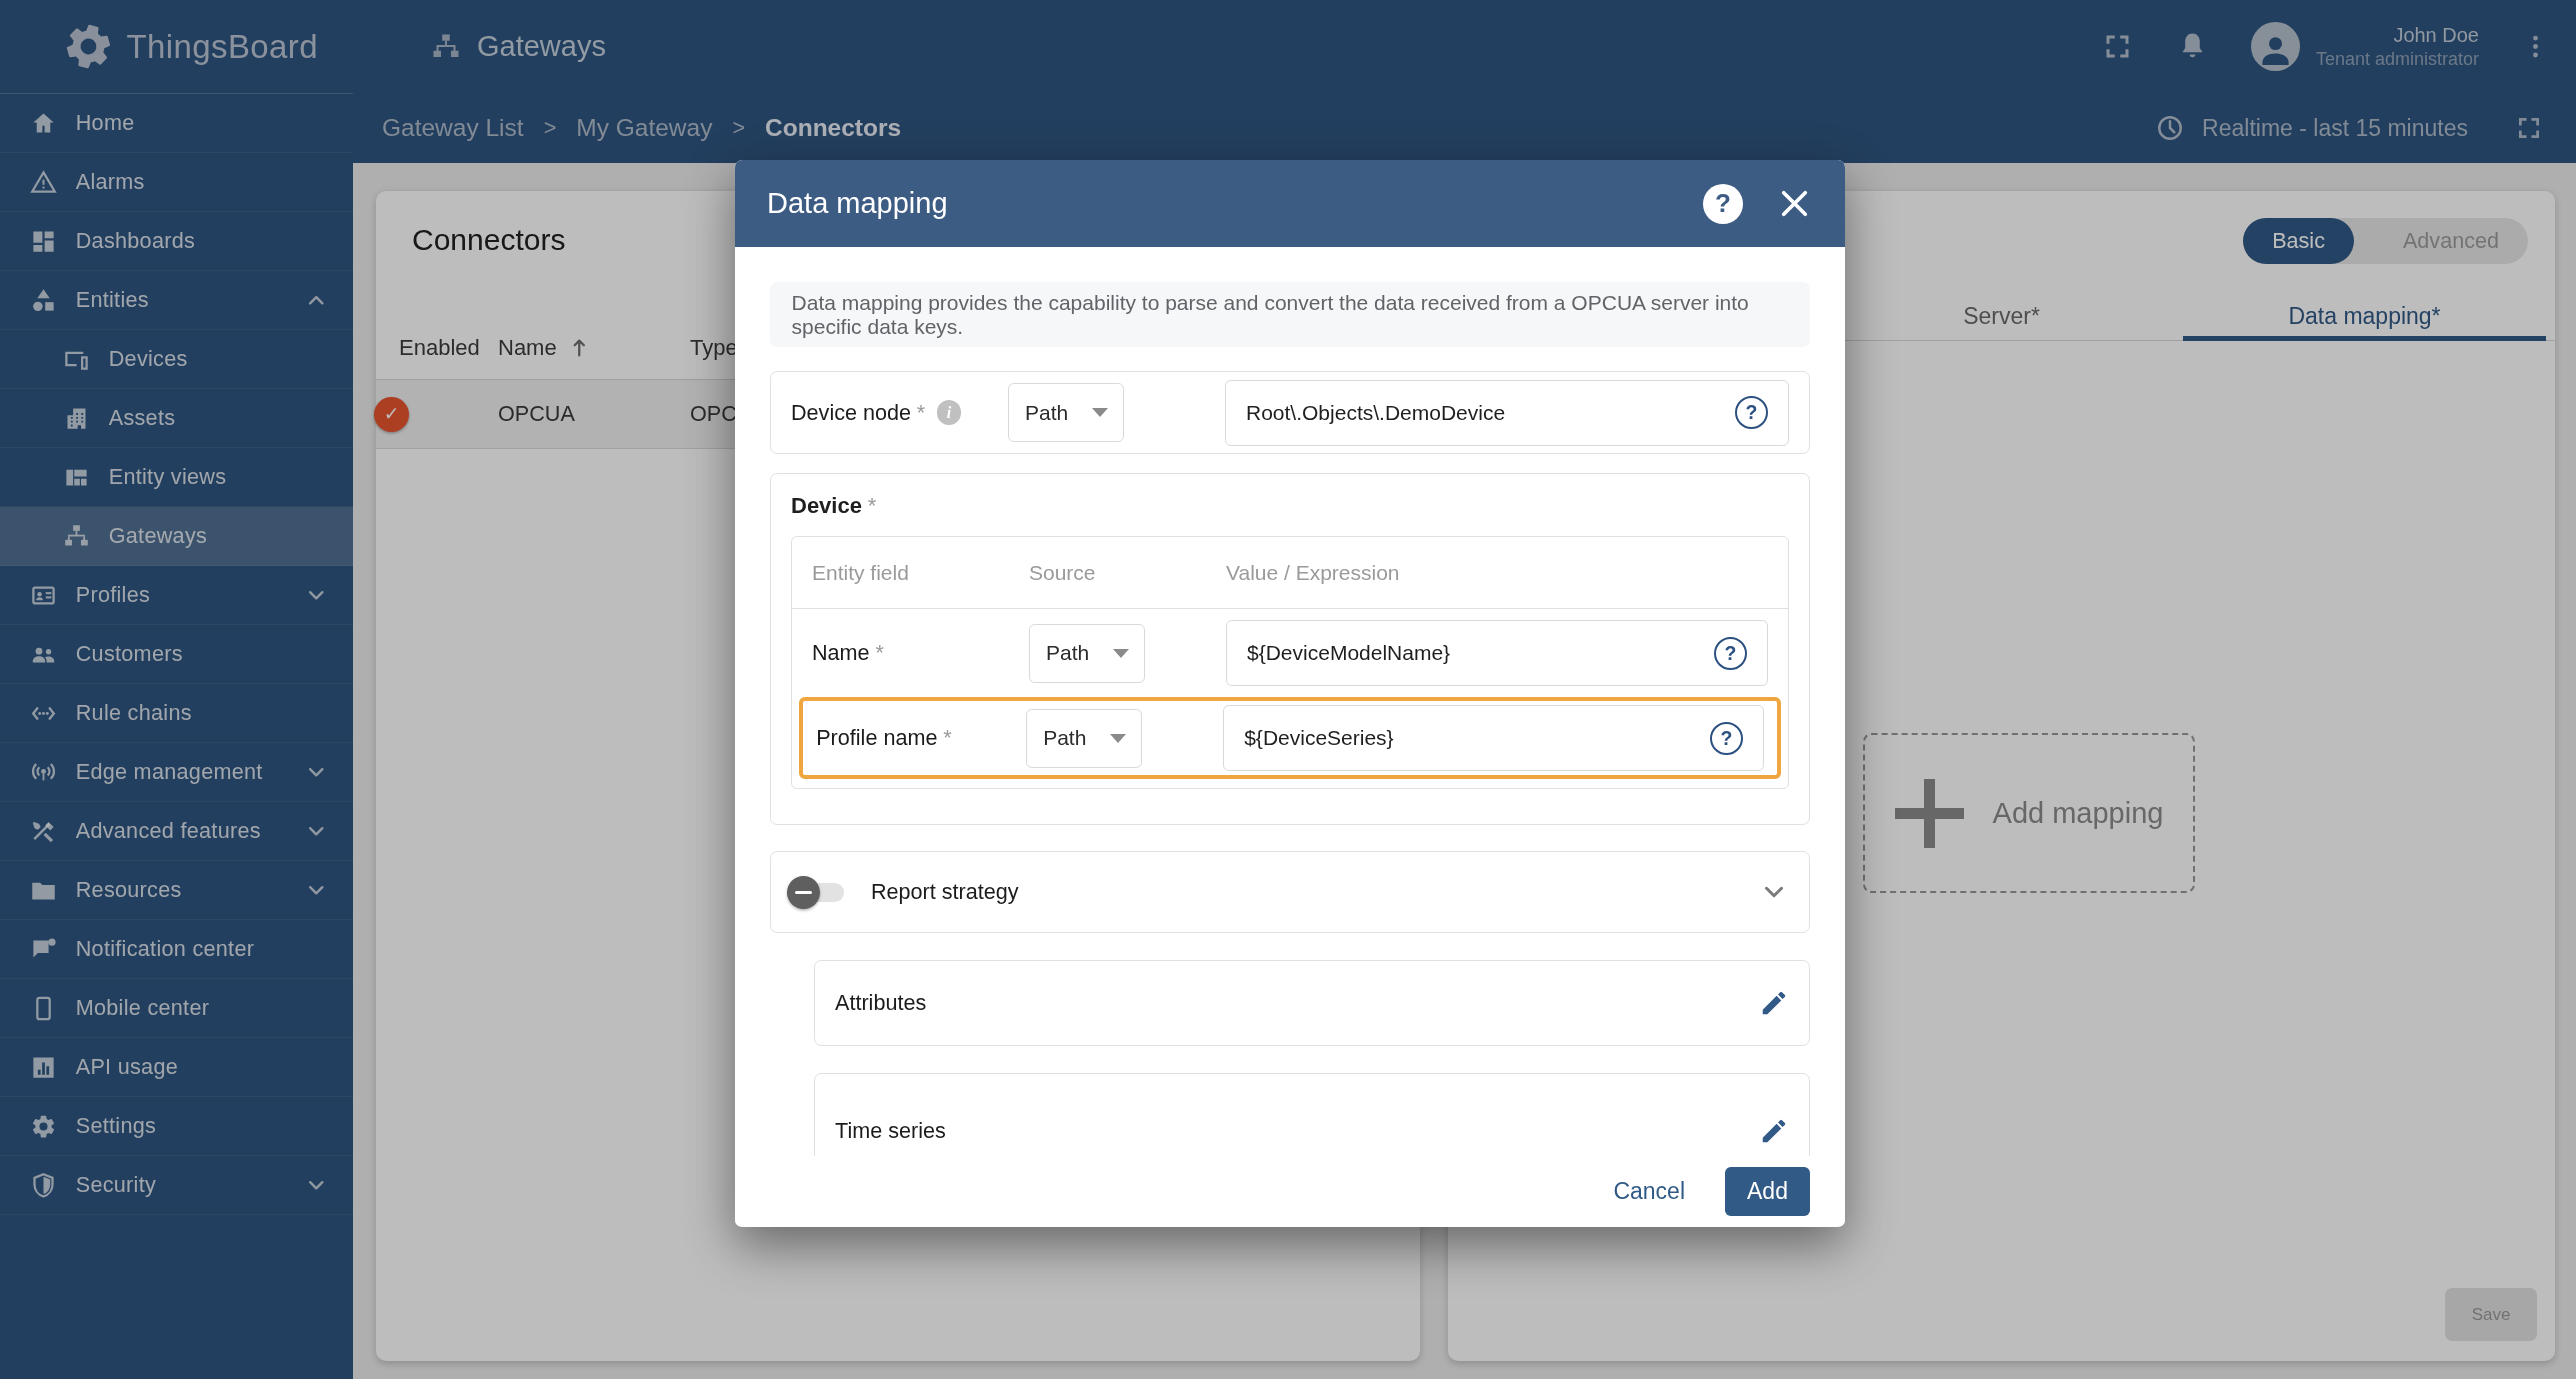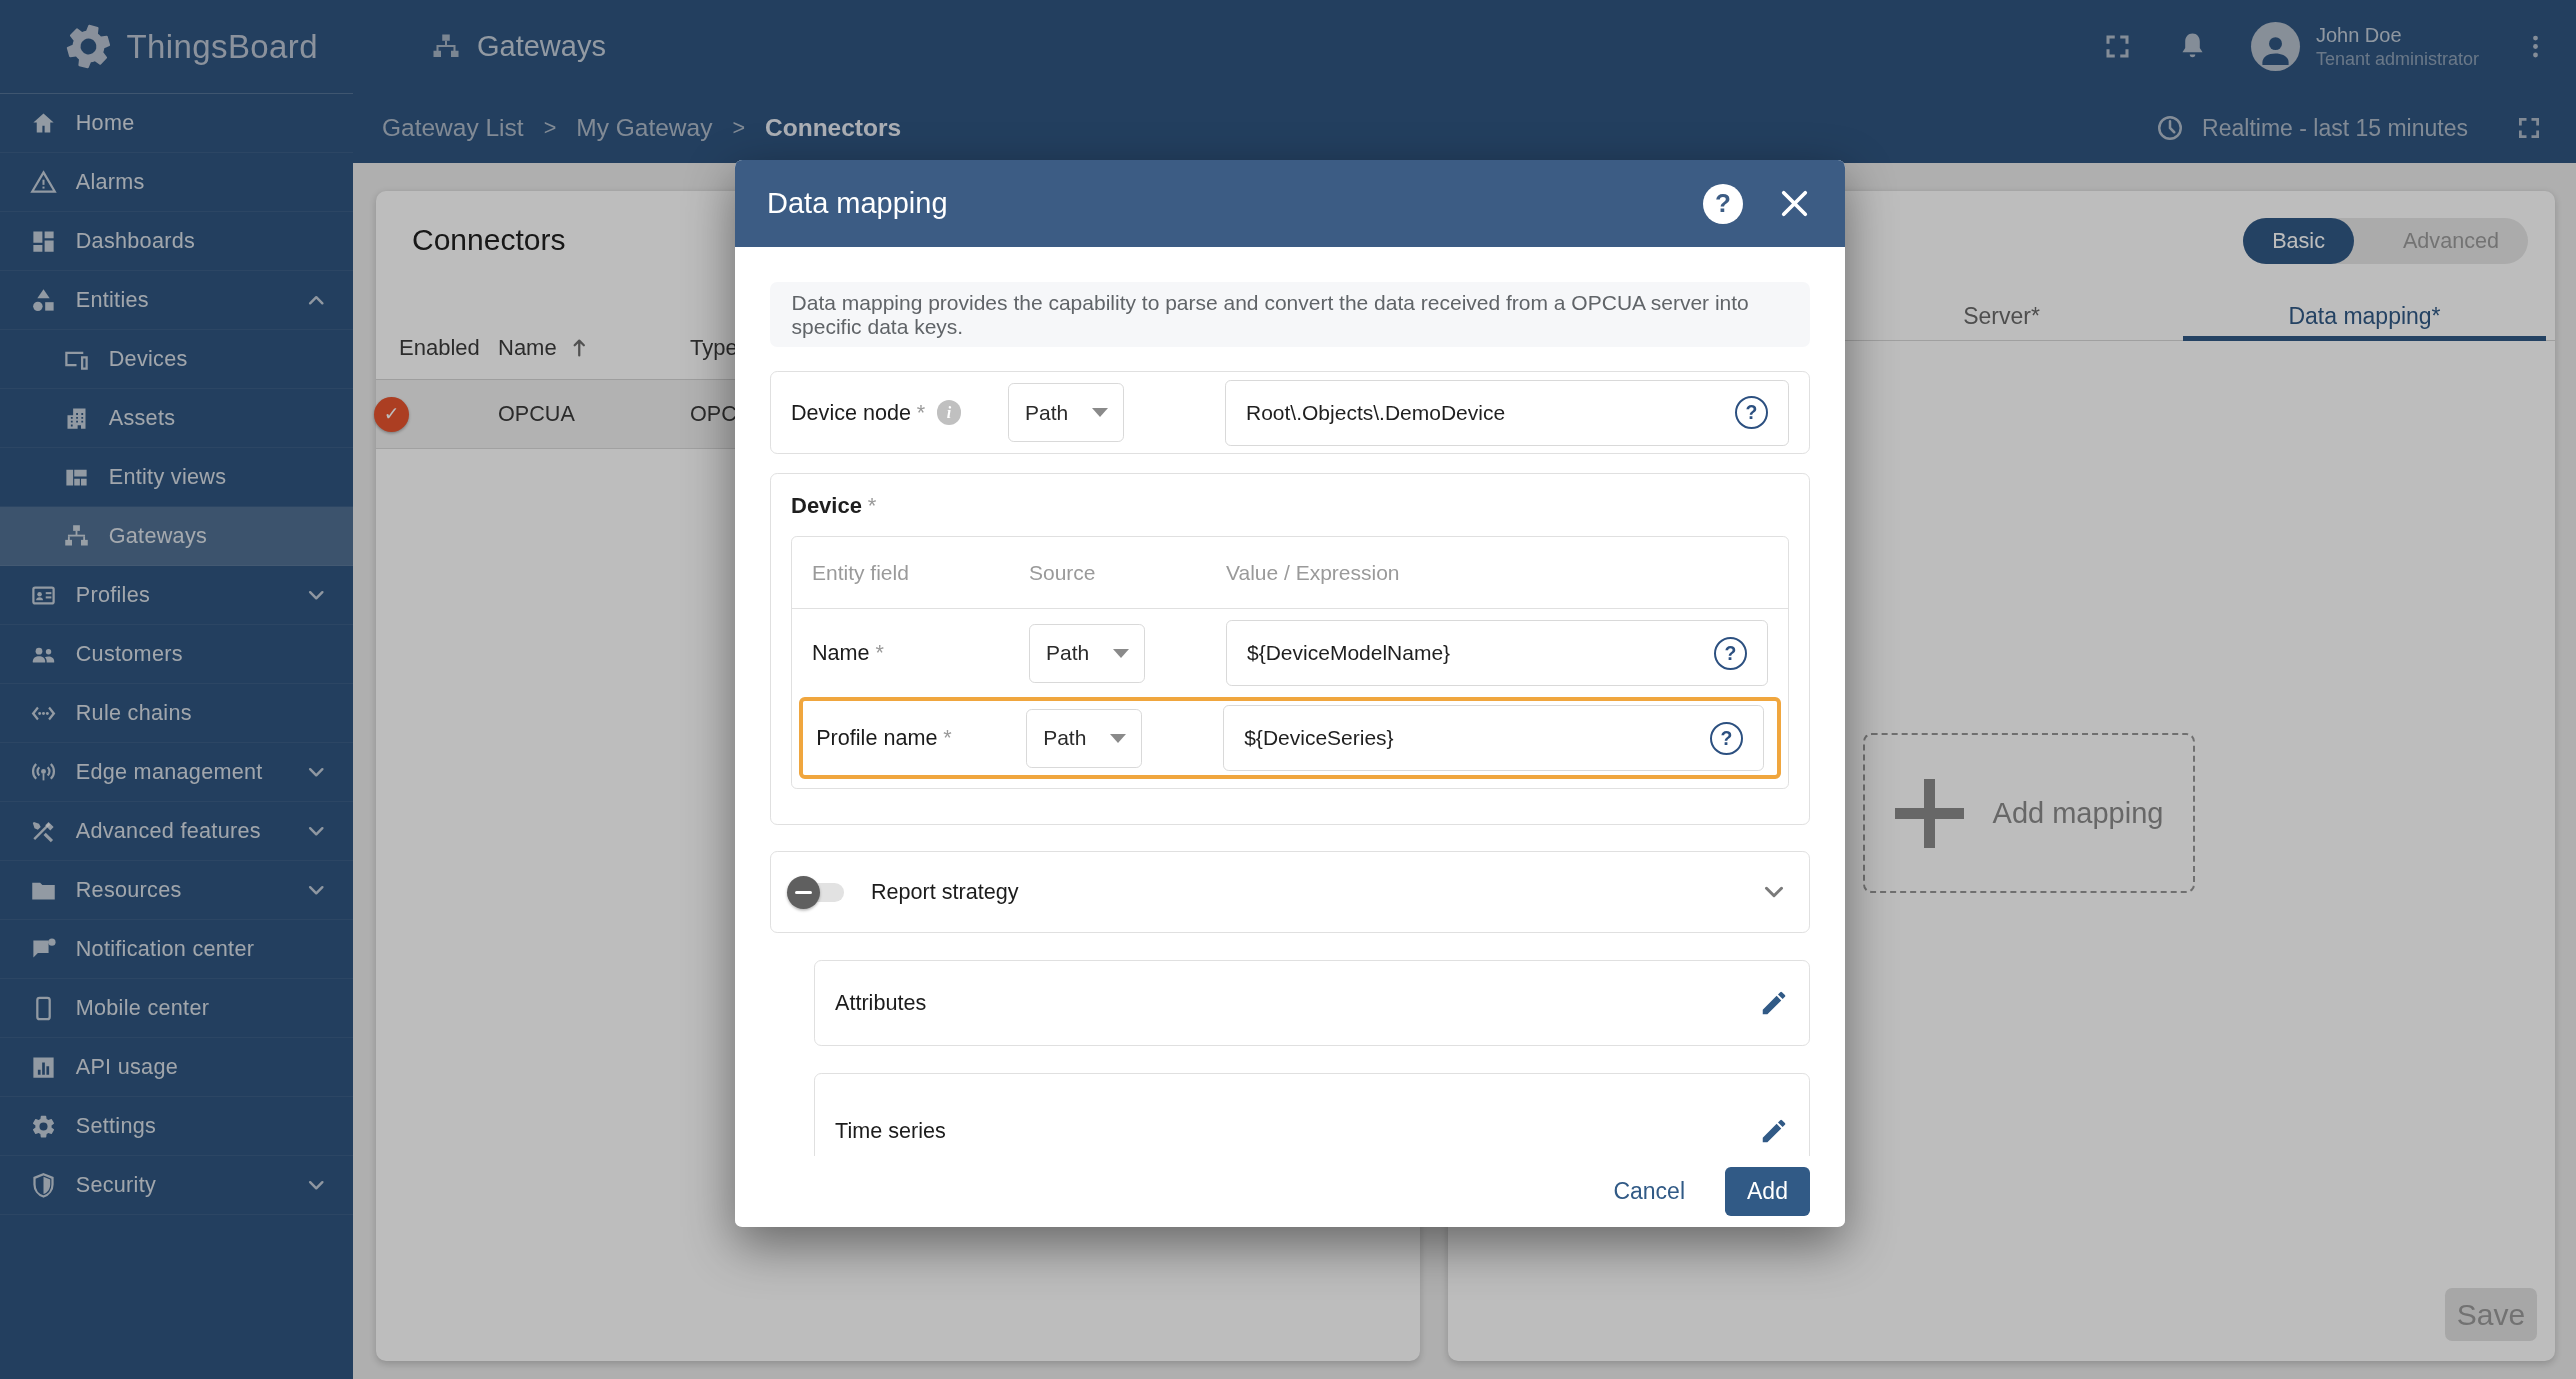--- a/index.html
+++ b/index.html
@@ -18,21 +18,21 @@
   .page-title-block .pt-icon { width:30px; height:30px; color:#A7B5C6; margin-right:16px; }
   .pt-icon svg { width:100%; height:100%; }
   .page-title { font-size:29px; font-weight:400; }
   .header-right { margin-left:auto; display:flex; align-items:center; padding-right:26px; }
   .hicon { width:33px; height:33px; color:#B3BfCE; margin-left:42px; }
   .hicon svg { width:100%; height:100%; }
   .avatar { width:49px; height:49px; border-radius:50%; background:#B7C1CE; margin-left:42px;
     display:flex; align-items:center; justify-content:center; overflow:hidden; }
   .avatar svg { width:37px; height:37px; color:var(--navy); margin-top:5.8px; }
   .user-block { margin-left:16px; line-height:1.25; }
-  .user-name { font-size:20px; color:#C3CDDA; }
+  .user-name { font-size:20px; color:#C3CDDA;text-align:right; }
   .user-role { font-size:18px; color:#8FA2B8; }
   .more-vert { width:29px; height:29px; }
 
   
   .crumb-bar { position:absolute; left:353px; top:93px; width:2223px; height:70px;
     background:var(--navy); display:flex; align-items:center; padding:0 32px 0 29px; z-index:1; }
   .crumbs { display:flex; align-items:center; font-size:24.5px; color:#AFBBCA; }
   .crumbs .sep { margin:0 20px; font-size:21.6px; }
   .crumbs .crumb.last { color:#E8EDF4; font-weight:bold; }
   .tw-block { margin-left:auto; display:flex; align-items:center; color:#AFBBCA; }
@@ -90,21 +90,21 @@
   .tab.active::after { content:""; position:absolute; left:0; bottom:-1.4px; width:100%; height:5px;
     background:var(--primary); }
   .add-mapping { position:absolute; left:415px; top:542px; width:332px; height:160px;
     border:2.2px dashed #979797; border-radius:8.6px; display:flex; align-items:center; justify-content:center;
     color:#8C8C8C; cursor:pointer; }
   .plus-icon { position:relative; width:69px; height:69px; margin-right:29px; }
   .plus-icon::before { content:""; position:absolute; left:0; top:29.5px; width:69px; height:10.8px; background:#8C8C8C; }
   .plus-icon::after { content:""; position:absolute; left:29.5px; top:0; width:10.8px; height:69px; background:#8C8C8C; }
   .add-mapping-label { font-size:29px; }
   .save-btn { position:absolute; left:997px; top:1097px; width:92px; height:53px; border-radius:7.2px;
-    background:#E2E2E2; color:#9A9A9A; font-size:30px; font-weight:500;
+    background:#E2E2E2; color:#9A9A9A; font-size:17px; font-weight:500;
     display:flex; align-items:center; justify-content:center; }
 
   
   .overlay { position:absolute; inset:0; background:rgba(0,0,0,0.26); z-index:5; }
 
   
   .modal { position:absolute; left:735px; top:160px; width:1110px; height:1067px;
     background:#fff; border-radius:7.2px; overflow:hidden; z-index:10;
     box-shadow:0 17.3px 50px rgba(0,0,0,0.45); }
   .modal-header { height:87px; background:var(--modal-header); display:flex; align-items:center; padding:0 32px; }

